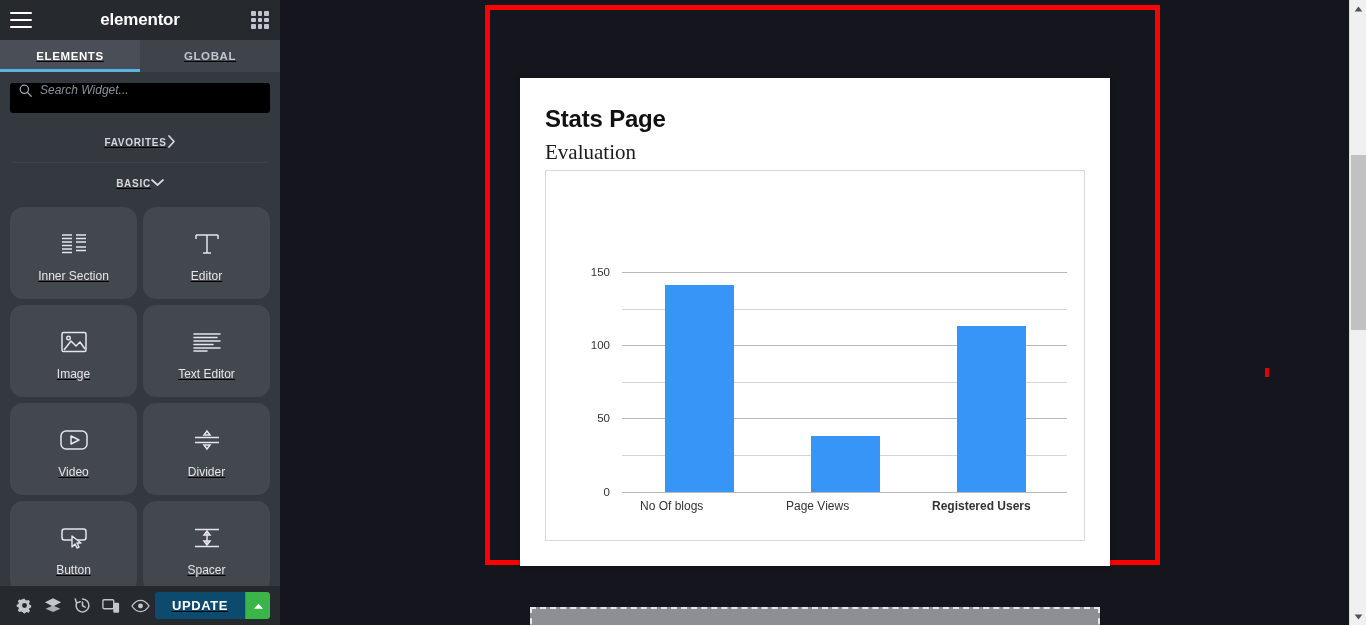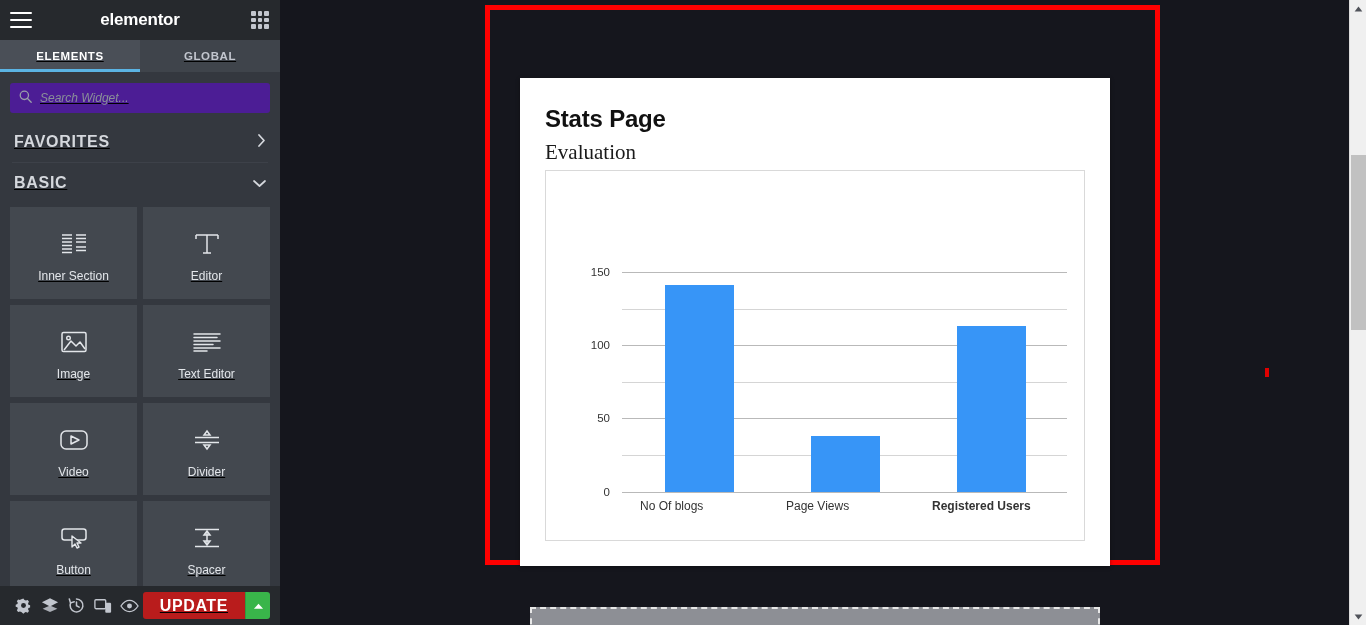--- a/index.html
+++ b/index.html
@@ -47,65 +47,65 @@
     cursor: pointer; position: relative; background: #3f444b;
   }
   .tab.active { background: #4a4f57; color: #fff; }
   .tab.active:after {
     content: ""; position: absolute; left: 0; right: 0; bottom: 0;
     height: 3px; background: #5bb4e4;
   }
 
   .search-wrap { padding: 11px 10px 9px 10px; background: #34383f; flex: 0 0 auto; }
   .search-box {
-    height: 30px; background: #4c1d95; border-radius: 3px;
-    display: flex; align-items: center; padding: 0 9px;
+    height: 30px; background: #000000; border-radius: 3px;
+    display: flex; align-items: flex-start; padding: 0 9px;
   }
   .search-box svg { flex: 0 0 auto; }
   .search-input {
     border: 0; background: transparent; outline: none;
     color: #a4a9b2; font-size: 12px; font-style: italic;
     font-family: "Liberation Sans", sans-serif;
     margin-left: 8px; width: 100%;
   }
   .search-input::placeholder { color: #8a8f99; font-style: italic; }
 
   .panel-body { flex: 1 1 auto; overflow: hidden; }
 
   .section-head {
-    height: 40px; display: flex; align-items: center; justify-content: space-between;
-    padding: 0 14px; color: #d5d8dd; font-size: 16px; font-weight: bold;
+    height: 40px; display: flex; align-items: center; justify-content: center;
+    padding: 0 14px; color: #d5d8dd; font-size: 10px; font-weight: bold;
     letter-spacing: 0.7px; cursor: pointer;
   }
   .sect-div { height: 1px; background: #3d4149; margin: 0 12px; }
 
   .widget-grid {
     display: grid; grid-template-columns: 1fr 1fr; gap: 6px;
     padding: 4px 10px 0 10px;
   }
   .widget {
-    background: #43484f; border-radius: 0; height: 92px;
+    background: #43484f; border-radius: 13px; height: 92px;
     display: flex; flex-direction: column; align-items: center; justify-content: center;
     cursor: pointer;
   }
   .widget .wicon { height: 40px; display: flex; align-items: center; justify-content: center; }
   .widget .wlabel { color: #e3e6ea; font-size: 12px; margin-top: 5px; }
 
   
   .panel-foot {
     flex: 0 0 39px; height: 39px; background: #26292d;
     display: flex; align-items: center; padding: 0 10px; gap: 0;
   }
   .foot-icon {
     width: 33px; height: 39px; display: flex; align-items: center; justify-content: center;
     cursor: pointer;
   }
   .update-grp { margin-left: auto; display: flex; height: 27px; }
   .update-btn {
-    background: #b91c1c; color: #fff; font-size: 16px; font-weight: bold;
+    background: #0c4a6e; color: #fff; font-size: 13px; font-weight: bold;
     letter-spacing: 0.6px; border: 0; cursor: pointer;
     padding: 0 17px; border-radius: 3px 0 0 3px;
     font-family: "Liberation Sans", sans-serif;
   }
   .update-caret {
     background: #39b54a; width: 25px; border-radius: 0 3px 3px 0;
     display: flex; align-items: center; justify-content: center; cursor: pointer;
     border-left: 1px solid #2f9c3f;
   }
 

